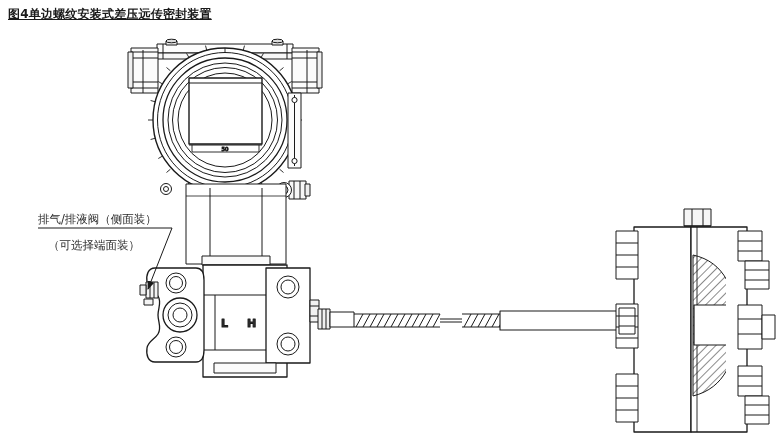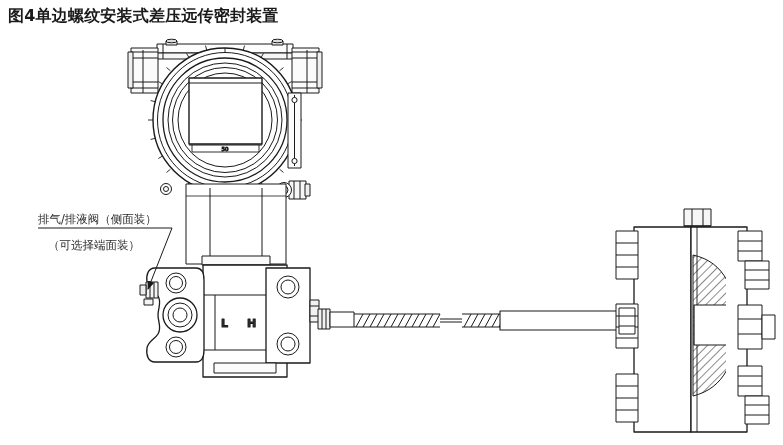--- a/index.html
+++ b/index.html
@@ -18,25 +18,26 @@
   #page-root {
     position: absolute;
     left: 0; top: 0;
     width: 783px;
     height: 445px;
   }
   .fig-title {
     position: absolute;
     left: 8px;
     top: 6px;
-    font-size: 16px;
+    font-size: 12px;
     font-weight: bold;
     letter-spacing: 0.2px;
     white-space: nowrap;
     color: #1a1a1a;
+    text-decoration: underline;
   }
   .drawing-svg {
     position: absolute;
     left: 0;
     top: 0;
   }
   .callout-text {
     font-family: "DejaVu Sans", "Liberation Sans", sans-serif;
     font-size: 11.5px;
     fill: #2b2b2b;

